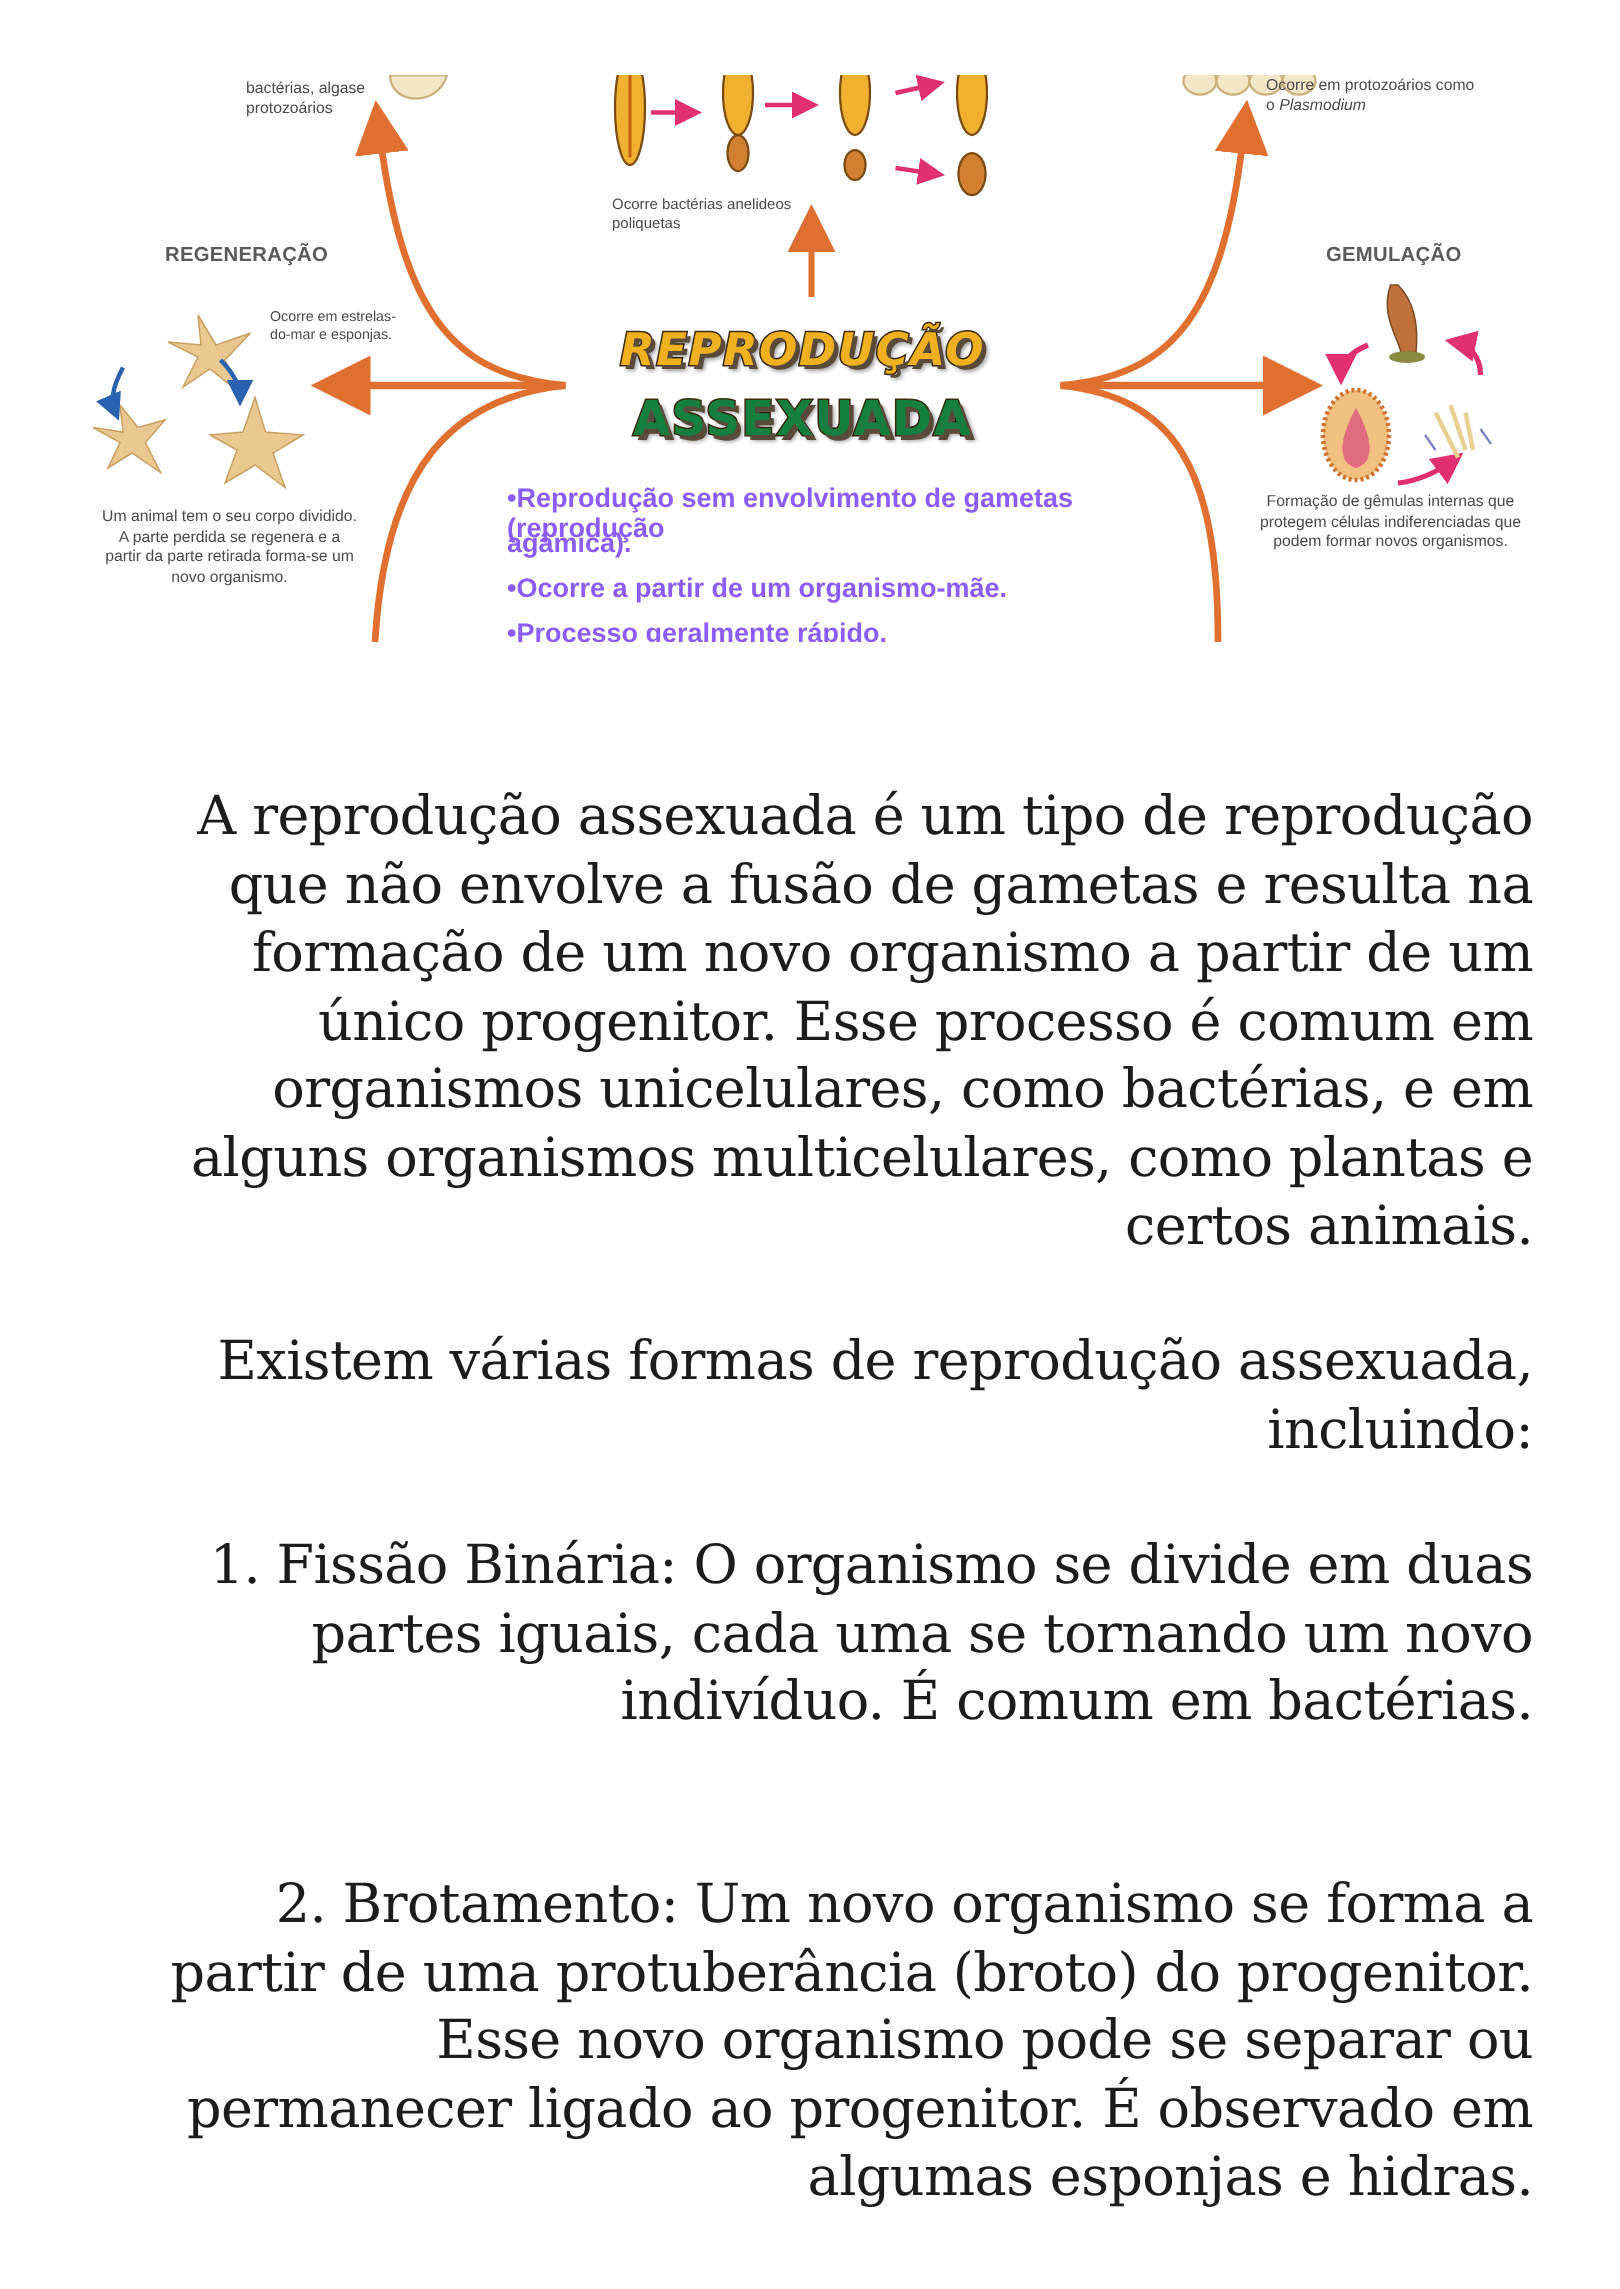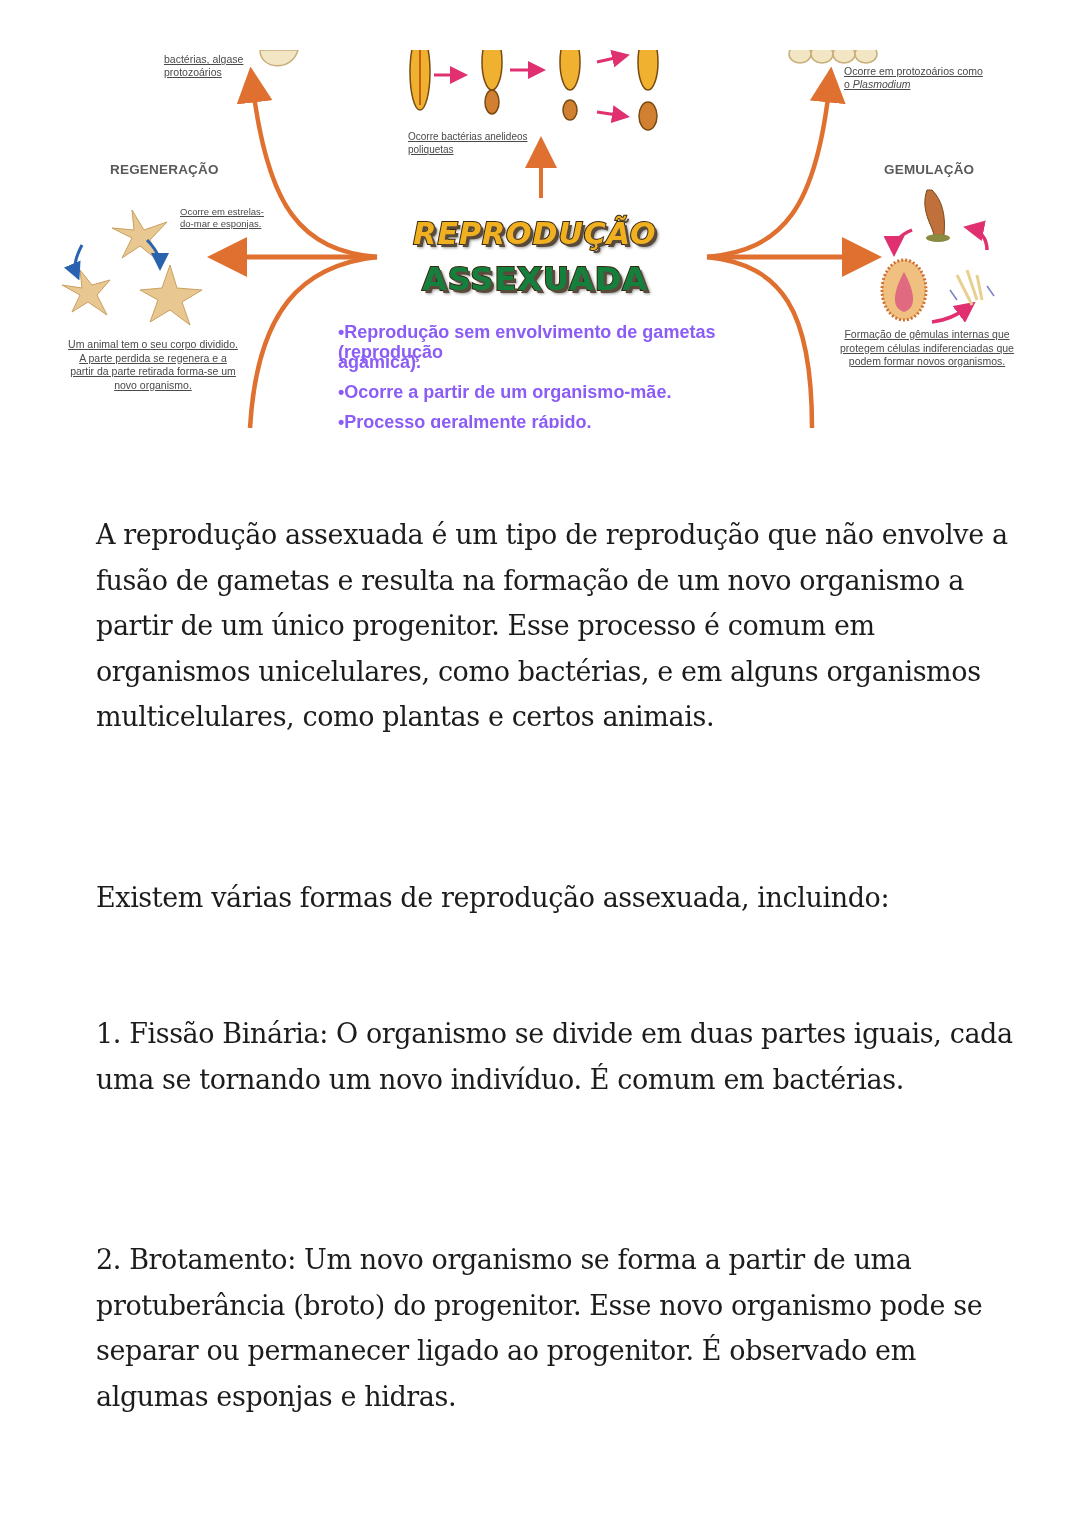--- a/index.html
+++ b/index.html
@@ -1,40 +1,40 @@
 <!DOCTYPE html>
 <html><head>
   <meta charset="utf-8">
   <style>
     html, body { margin: 0; padding: 0; background: #ffffff; }
     body { width: 1080px; height: 1526px; position: relative; overflow: hidden; font-family: "DejaVu Serif", serif; color: #1a1a1a; }
 
     
     .diagram { position: absolute; left: 52px; top: 50px; width: 975px; height: 378px; background: #ffffff; overflow: hidden; }
     .diagram svg.lines { position: absolute; left: 0; top: 0; }
-    .dg-text { position: absolute; font-family: "Liberation Sans", sans-serif; color: #4a4a4a; font-size: 10.5px; line-height: 13px; text-decoration: underline; }
+    .dg-text { position: absolute; font-family: "Liberation Sans", sans-serif; color: #4a4a4a; font-size: 10.5px; line-height: 13px; }
     .dg-title { position: absolute; font-family: "Liberation Sans", sans-serif; font-weight: bold; color: #5a5a5a; font-size: 13.5px; letter-spacing: 0.2px; }
     .dg-center { text-align: center; }
     .bullets { position: absolute; left: 286px; top: 272px; width: 420px; font-family: "Liberation Sans", sans-serif; color: #8b5cf6; font-size: 18px; font-weight: bold; }
     .bullets div { height: 30px; line-height: 20px; }
 
     .big-title { position: absolute; left: 328px; top: 160px; width: 310px; height: 100px; }
     .big-title .t1, .big-title .t2 {
       position: absolute; left: 0; width: 100%; text-align: center;
       font-family: "DejaVu Sans", sans-serif; font-weight: bold; letter-spacing: 1px;
       -webkit-text-stroke: 2px #3a2a10;
       paint-order: stroke fill;
       text-shadow: 3px 3px 0 #5a4a3a, 4px 4px 3px rgba(0,0,0,0.4);
     }
     .big-title .t1 { top: 6px; font-size: 30px; color: #f0b020; font-style: italic; }
     .big-title .t2 { top: 50px; font-size: 32px; color: #15803d; }
 
     
     .content { position: absolute; left: 94px; top: 510px; width: 940px; }
-    .para { font-family: "DejaVu Serif", serif; font-size: 27px; line-height: 45.5px; color: #1c1c1c; margin: 2px; letter-spacing: -0.4px; }
+    .para { font-family: "DejaVu Serif", serif; font-size: 36px; line-height: 45.5px; color: #1c1c1c; margin: 12px; letter-spacing: -0.4px; text-align: right; }
     .p1 { position: absolute; top: 0; }
     .p2 { position: absolute; top: 363px; }
     .p3 { position: absolute; top: 499px; }
     .p4 { position: absolute; top: 725px; }
   </style>
 </head>
 <body>
 
 <div class="diagram">
   <svg class="lines" width="975" height="378" viewBox="0 0 975 378">
@@ -107,21 +107,21 @@
       </g>
       <g stroke="#7a80c0" stroke-width="1.5">
         <line x1="898" y1="240" x2="905" y2="250"></line>
         <line x1="935" y1="236" x2="942" y2="246"></line>
       </g>
     </g>
   </svg>
 
   <div class="dg-text" style="left:112px; top:3px; width:100px;">bactérias, algase protozoários</div>
   <div class="dg-text" style="left:356px; top:80px; width:120px; font-size:10px;">Ocorre bactérias anelideos poliquetas</div>
-  <div class="dg-text" style="left:792px; top:15px; width:140px;">
+  <div class="dg-text" style="left:792px; top:1px; width:140px;">
     <span>Ocorre em protozoários como o </span><i>Plasmodium</i>
   </div>
 
   <div class="dg-title" style="left:34px; top:112px;padding-left:24px;">REGENERAÇÃO</div>
   <div class="dg-text" style="left:128px; top:156px; width:90px; font-size:9.5px; line-height:11.5px;">Ocorre em estrelas-do-mar e esponjas.</div>
   <div class="dg-text dg-center" style="left:16px; top:288px; width:170px; font-size:10.5px; line-height:13.5px;">Um animal tem o seu corpo dividido. A parte perdida se regenera e a partir da parte retirada forma-se um novo organismo.</div>
 
   <div class="dg-title" style="left:832px; top:112px;">GEMULAÇÃO</div>
   <div class="dg-text dg-center" style="left:780px; top:278px; width:190px; font-size:10.5px; line-height:13.5px;text-align:center;">Formação de gêmulas internas que protegem células indiferenciadas que podem formar novos organismos.</div>
 

